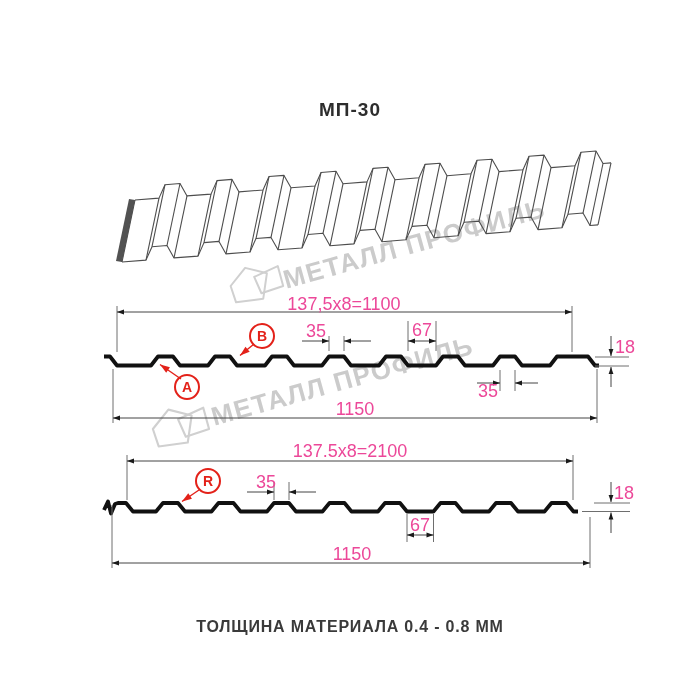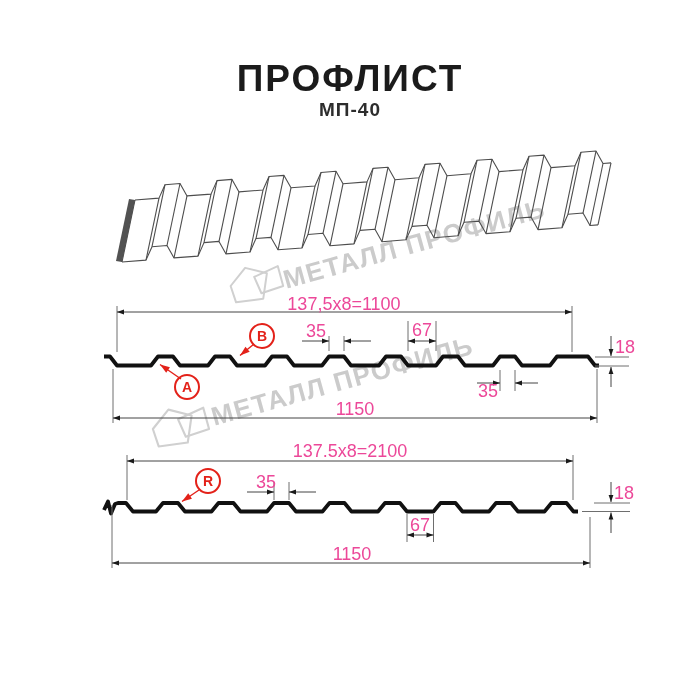--- a/index.html
+++ b/index.html
@@ -194,33 +194,33 @@
         <line x1="611" y1="482" x2="611" y2="502" marker-end="url(#arB)"></line>
         <line x1="611" y1="533" x2="611" y2="512.5" marker-end="url(#arB)"></line>
       </g>
 
       <g stroke="#e32119" stroke-width="1.4">
         <line x1="199" y1="490" x2="182" y2="501.5" marker-end="url(#arR)"></line>
       </g>
     </g>
   </svg>
 
-  <div class="title">ПРОФЛИСТ</div>
-  <div class="subtitle">МП-40</div>
+  <div class="subtitle">МП-30</div>
 
   <div class="dim" style="left:344px;top:297px">137,5x8=1100</div>
   <div class="dim" style="left:355px;top:402px">1150</div>
   <div class="dim" style="left:316px;top:324px">35</div>
   <div class="dim" style="left:422px;top:323px">67</div>
   <div class="dim" style="left:488px;top:384px">35</div>
   <div class="dim anchor-left" style="left:615px;top:340px">18</div>
 
   <div class="dim" style="left:350px;top:444px">137.5x8=2100</div>
   <div class="dim" style="left:352px;top:547px">1150</div>
   <div class="dim" style="left:266px;top:475px">35</div>
   <div class="dim" style="left:420px;top:518px">67</div>
   <div class="dim anchor-left" style="left:614px;top:486px">18</div>
 
   <div class="badge" style="left:174px;top:374px">A</div>
   <div class="badge" style="left:249px;top:323px">B</div>
   <div class="badge" style="left:195px;top:468px">R</div>
 
+  <div class="footer-note">ТОЛЩИНА МАТЕРИАЛА 0.4 - 0.8 ММ</div>
 </div>
 
 </body></html>

